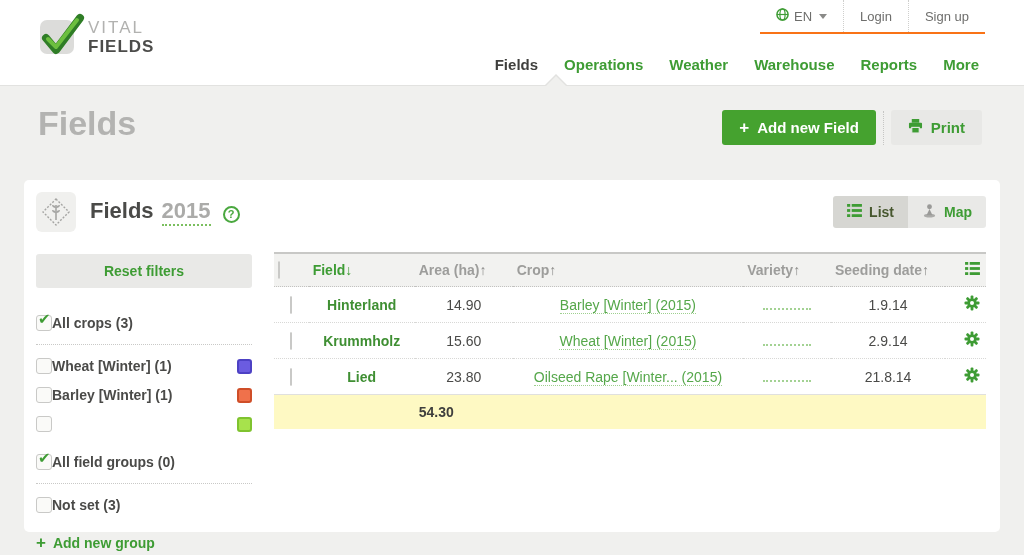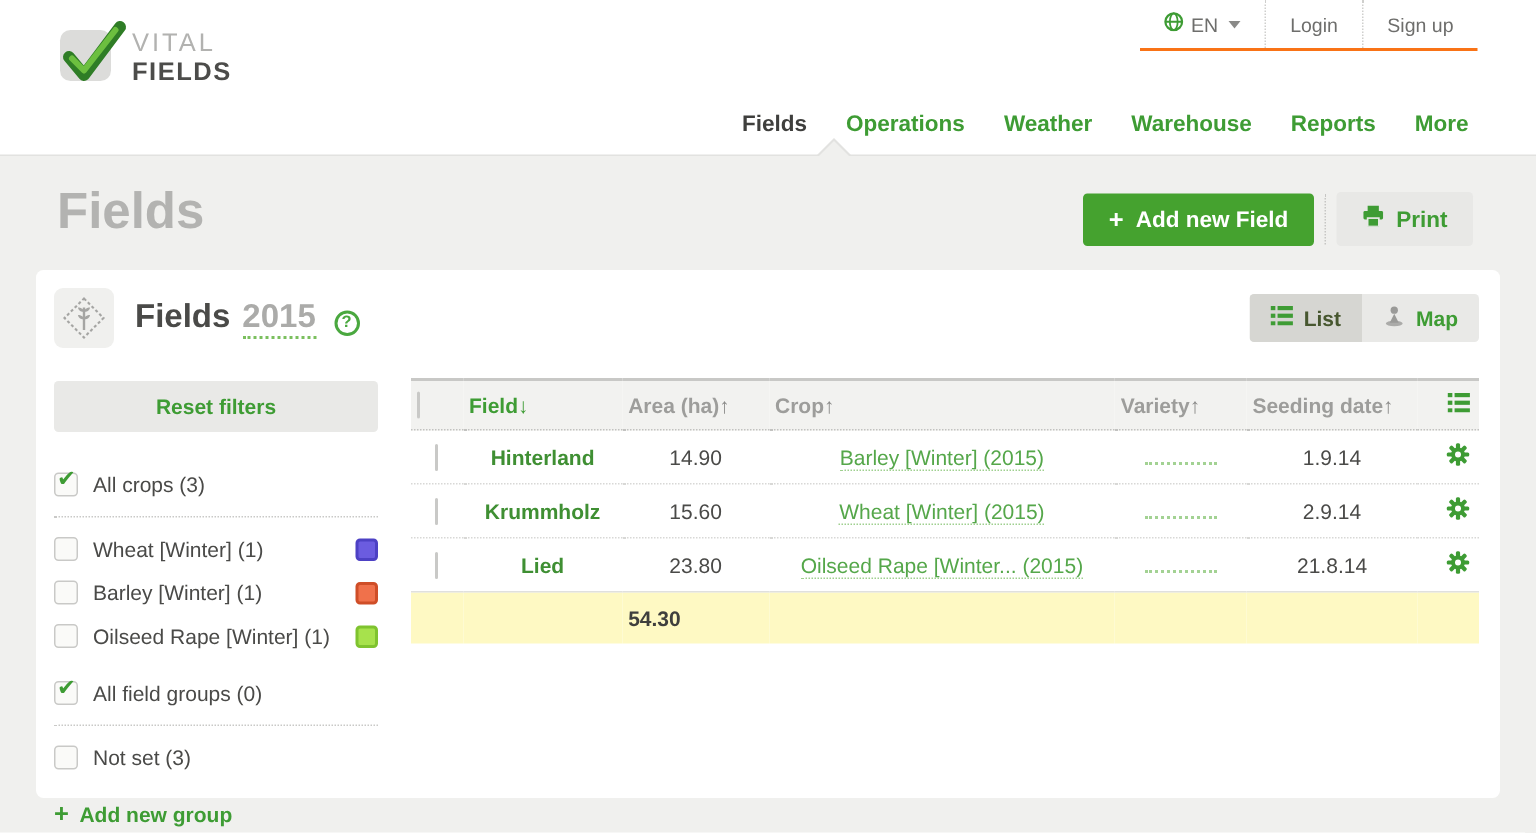--- a/index.html
+++ b/index.html
@@ -1,21 +1,21 @@
 <!DOCTYPE html>
 <html><head>
 <meta charset="utf-8">
 <style>
   * { margin:0; padding:0; box-sizing:border-box; }
   html,body { width:1024px; height:555px; }
   body { font-family:"Liberation Sans","DejaVu Sans",sans-serif; background:#f0f0ee; overflow:hidden; }
   .viewport { position:relative; width:1024px; height:555px; }
 
   
-  .header { position:relative; height:104px; background:#ffffff; border-bottom:1px solid #e2e2e0; }
+  .header { position:relative; height:86px; background:#ffffff; border-bottom:1px solid #e2e2e0; }
   .logo { position:absolute; left:34px; top:12px; display:flex; align-items:center; cursor:pointer; }
   .logo-text { margin-left:2px; line-height:1.1; }
   .logo-top { font-size:17px; color:#b2b2b0; letter-spacing:2px; }
   .logo-bottom { font-size:17px; color:#4c4c4a; font-weight:bold; letter-spacing:1px; }
 
   .utility { position:absolute; top:0; right:39px; display:flex; border-bottom:2px solid #f97316; }
   .utility-item { display:flex; align-items:center; gap:5px; padding:8px 16px; font-size:13px; color:#6e6e6c; cursor:pointer; }
   .utility-item + .utility-item { border-left:1px dotted #cfcfcd; }
   .caret-down { width:0; height:0; border-left:4px solid transparent; border-right:4px solid transparent; border-top:5px solid #8a8a88; margin-left:2px; }
 
@@ -54,21 +54,21 @@
   .toggle-seg.active { background:#d6d6d2; color:#47572f; }
   .toggle-seg.inactive { background:#e9e9e7; color:#3e9c34; }
 
   .card-body { display:flex; padding:6px 14px 0 12px; }
 
   
   .sidebar { width:238px; padding-right:22px; flex-shrink:0; }
   .reset-btn { width:100%; background:#e9e9e7; border:none; border-radius:3px; color:#3e9c34;
     font-family:inherit; font-size:14px; font-weight:bold; padding:9px 0; cursor:pointer; margin:6px 0 14px 0; }
   .filter-row { display:flex; align-items:center; margin:13px 0; cursor:pointer; }
-  .filter-label { margin-left:10px; font-size:14px; font-weight:normal; color:#4a4a48; }
+  .filter-label { margin-left:0; font-size:14px; font-weight:bold; color:#4a4a48; }
   .swatch { margin-left:auto; width:15px; height:15px; border-radius:3px; }
   .dotted-divider { border-top:1px dotted #c9c9c7; margin:12px 0; }
   .checkbox { width:16px; height:16px; background:#fafaf8; border:1px solid #c9c9c7; border-radius:3px; position:relative; flex-shrink:0; }
   .checkbox .check { position:absolute; left:1px; top:-6px; color:#3e9c34; font-size:15px; font-weight:bold; }
   .add-group { display:flex; align-items:center; gap:7px; color:#3e9c34; font-size:14px; font-weight:bold; cursor:pointer; margin-top:20px; }
   .add-group .plus { font-size:17px; }
 
   
   .table-wrap { flex:1; margin-top:4px; }
   table { width:100%; border-collapse:collapse; font-size:14px; }
@@ -222,21 +222,20 @@
           <span class="filter-label">Wheat [Winter] (1)</span>
           <span class="swatch" style="background-color: rgb(107, 92, 224); border: 2px solid rgb(77, 65, 196);"></span>
         </div>
         <div class="filter-row">
           <span class="checkbox"></span>
           <span class="filter-label">Barley [Winter] (1)</span>
           <span class="swatch" style="background-color: rgb(240, 113, 75); border: 2px solid rgb(207, 78, 40);"></span>
         </div>
         <div class="filter-row">
           <span class="checkbox"></span>
-          <span class="filter-label">Oilseed Rape [Winter] (1)</span>
           <span class="swatch" style="background-color: rgb(167, 226, 76); border: 2px solid rgb(127, 195, 47);"></span>
         </div>
 
         <div style="margin-top:22px;" class="filter-row">
           <span class="checkbox">
             <span class="check">✔</span>
           </span>
           <span class="filter-label">All field groups (0)</span>
         </div>
 

